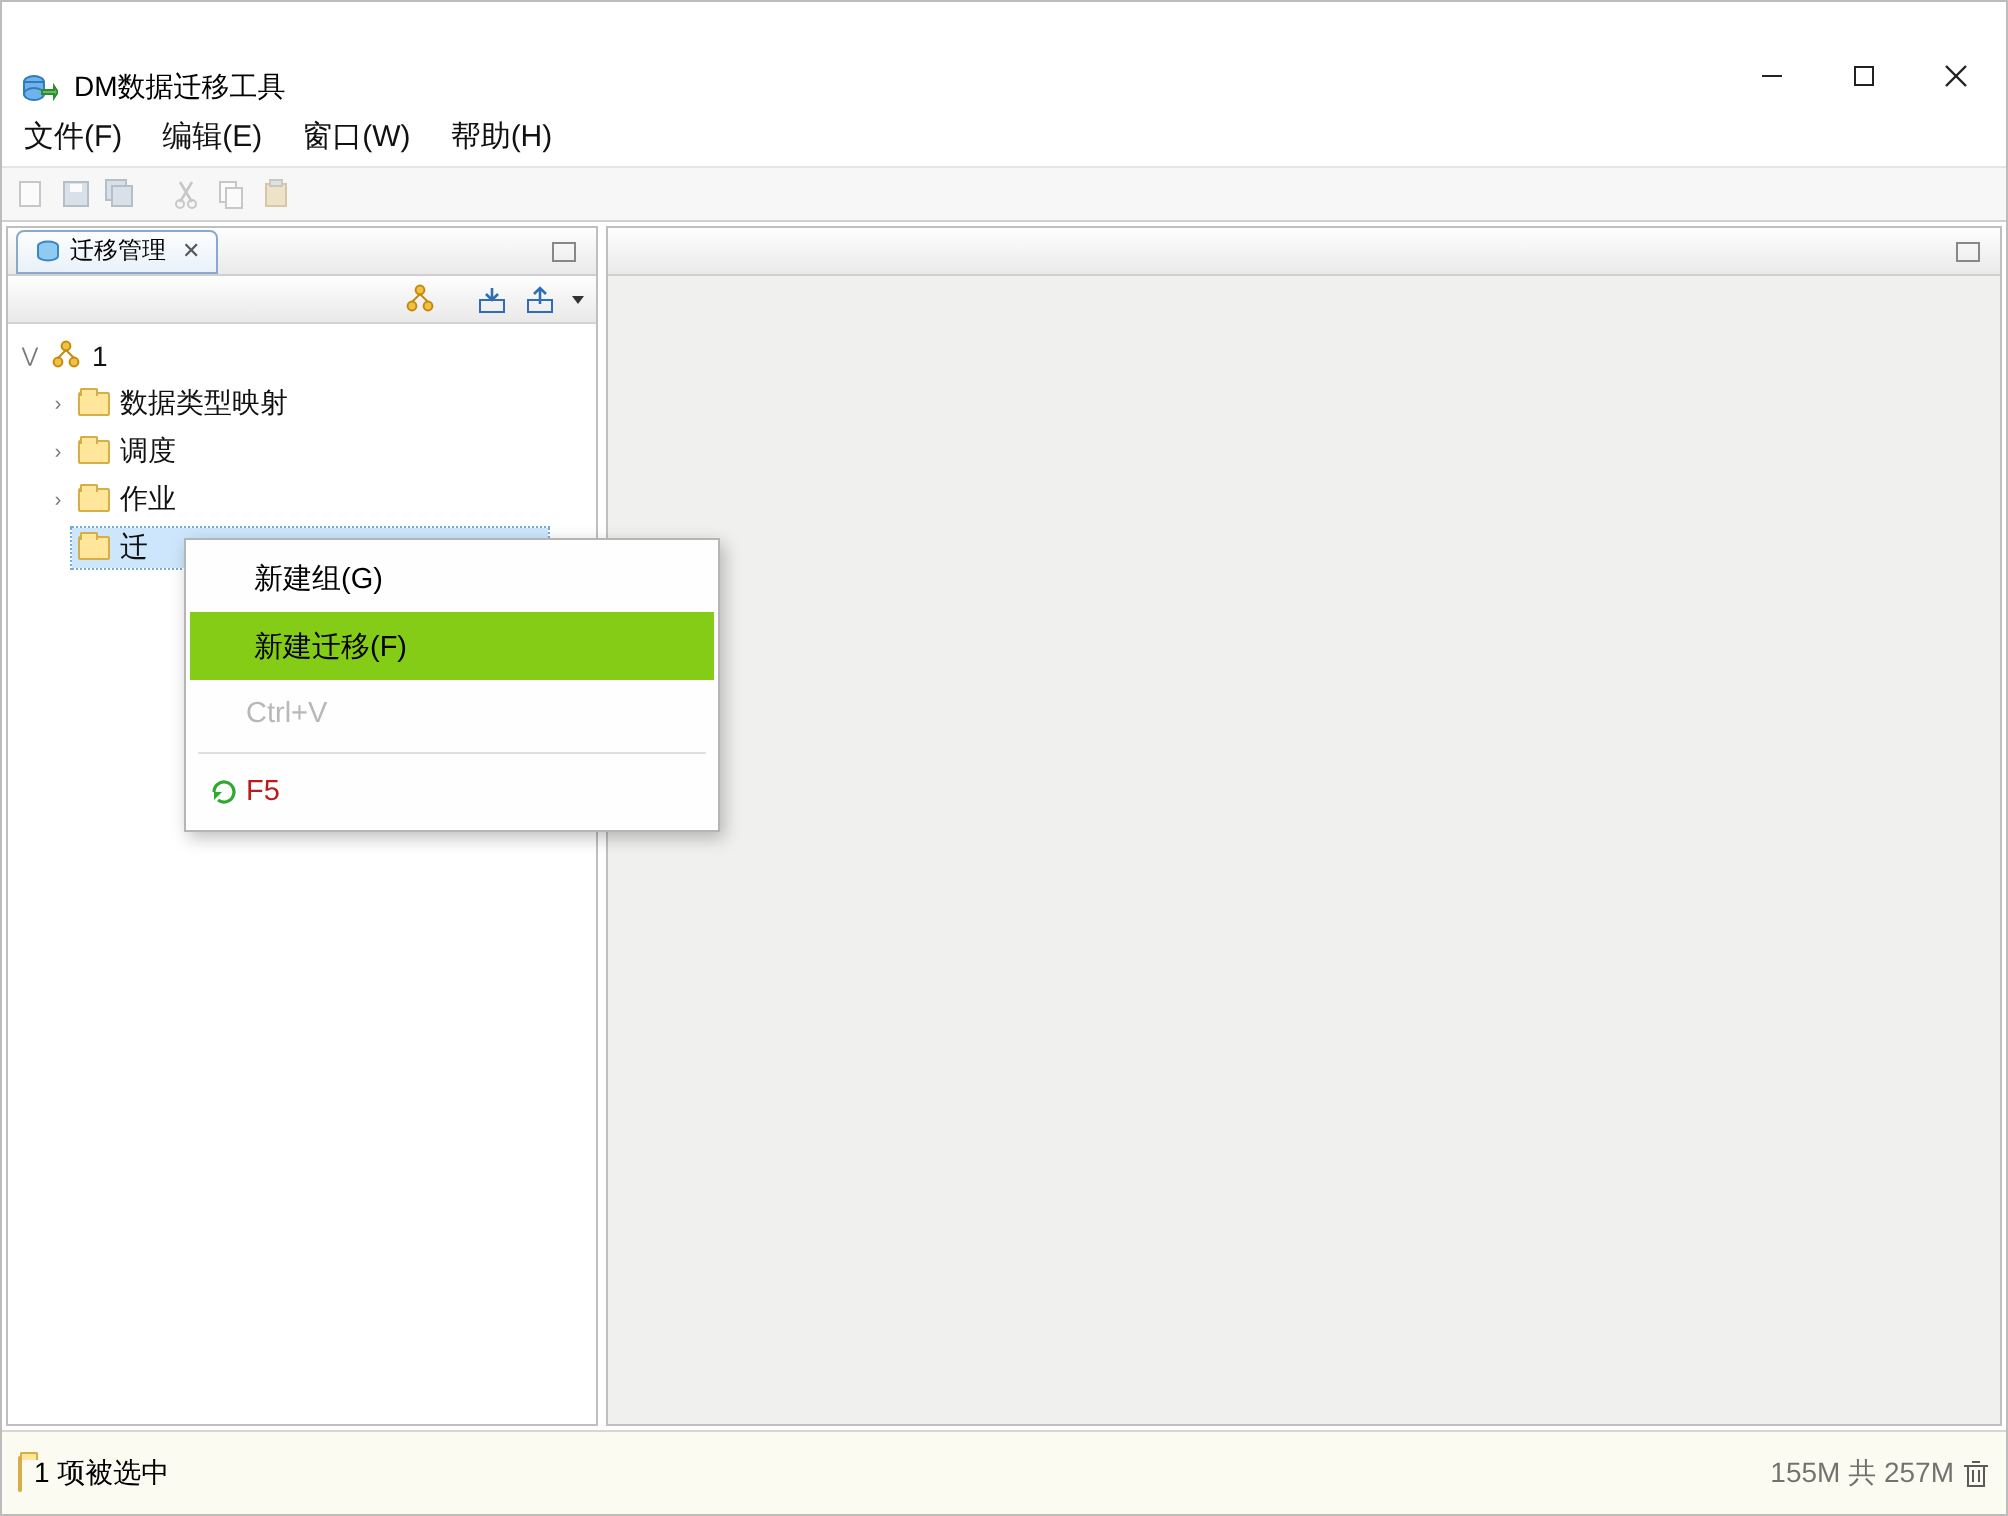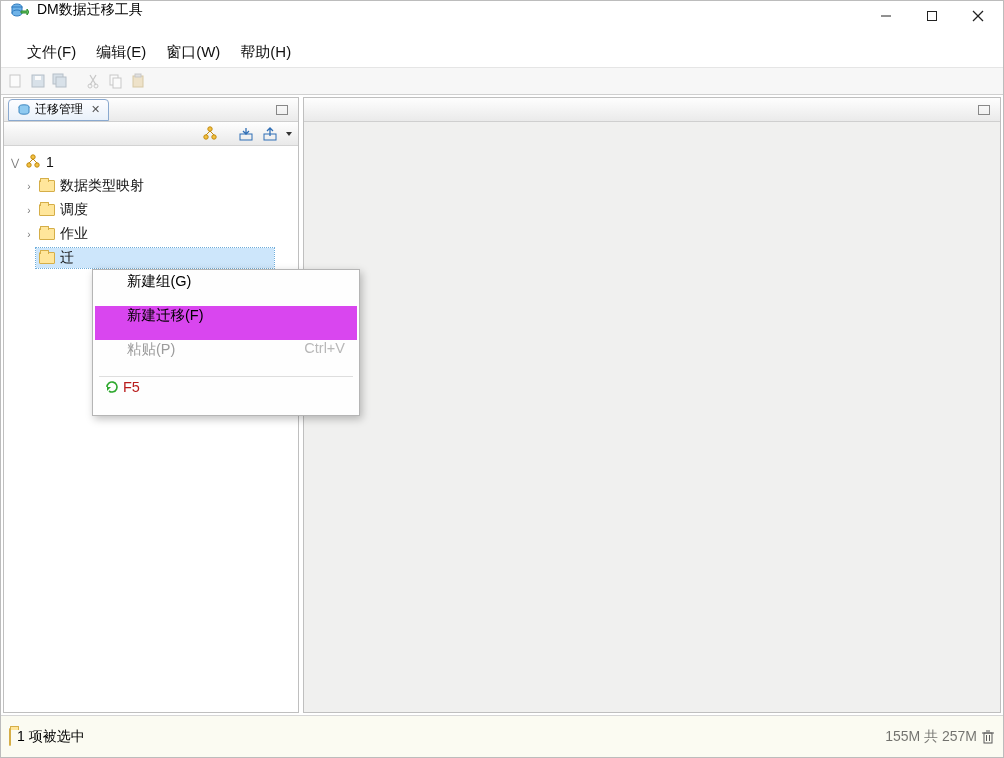--- a/index.html
+++ b/index.html
@@ -1,27 +1,27 @@
 <!DOCTYPE html>
 <html><head>
 <meta charset="utf-8">
 <style>
   * { box-sizing: border-box; font-family: "Microsoft YaHei", "Segoe UI", sans-serif; }
   body { margin: 0; background: #fff; font-size: 13px; }
 
   .window { width: 1004px; height: 758px; display: flex; flex-direction: column; border: 1px solid #bcbcbc; }
 
-  .titlebar { height: 36px; display: flex; align-items: flex-start; padding: 0 2px 0 10px; }
+  .titlebar { height: 36px; display: flex; align-items: flex-end; padding: 0 2px 0 10px; margin-top: 16px; }
   .titlebar .app-icon { width: 18px; height: 18px; margin-right: 8px; }
   .titlebar .title { flex: 1; font-size: 14px; color: #000; }
   .win-controls { display: flex; }
   .win-btn { width: 46px; height: 30px; display: flex; align-items: center; justify-content: center; color: #222; }
   .win-btn svg { pointer-events: none; }
 
-  .menubar { height: 30px; display: flex; align-items: center; padding: 0 16px; font-size: 15px; color: #111; }
+  .menubar { height: 30px; display: flex; align-items: center; padding: 0 1px; font-size: 15px; color: #111; }
   .menu-item { padding: 4px 10px; }
 
   .toolbar { height: 28px; display: flex; align-items: center; padding: 0 6px; gap: 4px; border-top: 1px solid #e5e5e5; border-bottom: 1px solid #d0d0d0; background: #f7f7f7; }
   .tb-icon { width: 18px; height: 18px; opacity: .5; display:flex; align-items:center; justify-content:center;}
   .tb-sep { width: 8px; }
 
   .workarea { flex: 1; display: flex; padding: 2px; gap: 4px; min-height: 0; }
 
   .panel { display: flex; flex-direction: column; background: #f4f4f3; border: 1px solid #bfbfbf; }
   .left-panel { width: 296px; }
@@ -47,22 +47,22 @@
   .tree-row .indent { display:inline-block; }
   .tree-row .row-icon { width: 18px; height: 16px; margin: 0 4px 0 2px; display:flex; align-items:center; justify-content:center;}
   .tree-row.selected .row-lbl-wrap { background: #cde6fb; outline: 1px dotted #6faedb; }
   .row-lbl-wrap { display:flex; align-items:center; height:20px; padding-right:200px;}
 
   
   .folder-icon { width:16px; height:12px; background:#ffe69b; border:1px solid #d5ae48; border-radius:1px; position:relative;}
   .folder-icon:before { content:""; position:absolute; top:-3px; left:0; width:7px; height:3px; background:#ffe69b; border:1px solid #d5ae48; border-bottom:none; border-radius:1px 1px 0 0;}
 
   .context-menu { position: absolute; left: 92px; top: 269px; width: 268px; background: #fefefe; border: 1px solid #b5b5b5; box-shadow: 2px 3px 8px rgba(0,0,0,.25); padding: 2px; font-size: 14.5px; z-index: 50;}
-  .cm-item { display: flex; align-items: flex-start; height: 34px; padding: 0 12px 0 6px; }
-  .cm-item.highlight { background: #d946ef; }
+  .cm-item { display: flex; align-items: center; height: 34px; padding: 0 12px 0 6px; }
+  .cm-item.highlight { background: #84cc16; }
   .cm-item.disabled { color: #9c9c9c; }
   .cm-icon { width: 22px; display:flex; justify-content:center;}
   .cm-label { flex: 1; padding-left: 4px; }
   .cm-shortcut { color: #b91c1c; }
   .cm-item.disabled .cm-shortcut { color:#b8b8b8; }
   .cm-sep { height: 1px; background: #dedede; margin: 2px 4px; }
 
   .statusbar { height: 42px; display: flex; align-items: center; padding: 0 8px; font-size: 14px; background: #fbfbf2; border-top: 1px solid #d6d6d6; }
   .statusbar .status-folder { margin-right:6px; }
   .statusbar .spacer { flex: 1; }
@@ -268,21 +268,20 @@
     <div class="cm-item">
       <span class="cm-icon"></span>
       <span class="cm-label">新建组(G)</span>
     </div>
     <div class="cm-item highlight">
       <span class="cm-icon"></span>
       <span class="cm-label">新建迁移(F)</span>
     </div>
     <div class="cm-item disabled">
       <span class="cm-icon"></span>
-      <span class="cm-label">粘贴(P)</span>
       <span class="cm-shortcut">Ctrl+V</span>
     </div>
     <div class="cm-sep"></div>
     <div class="cm-item">
       <span class="cm-icon">
         <svg width="16" height="16">
             <path d="M3 8 a5 5 0 1 1 2 4" fill="none" stroke="#2ea82e" stroke-width="1.6"></path>
             <path d="M3 12 l0 -4 l4 0 Z" fill="#2ea82e"></path>
           </svg>
       </span>

